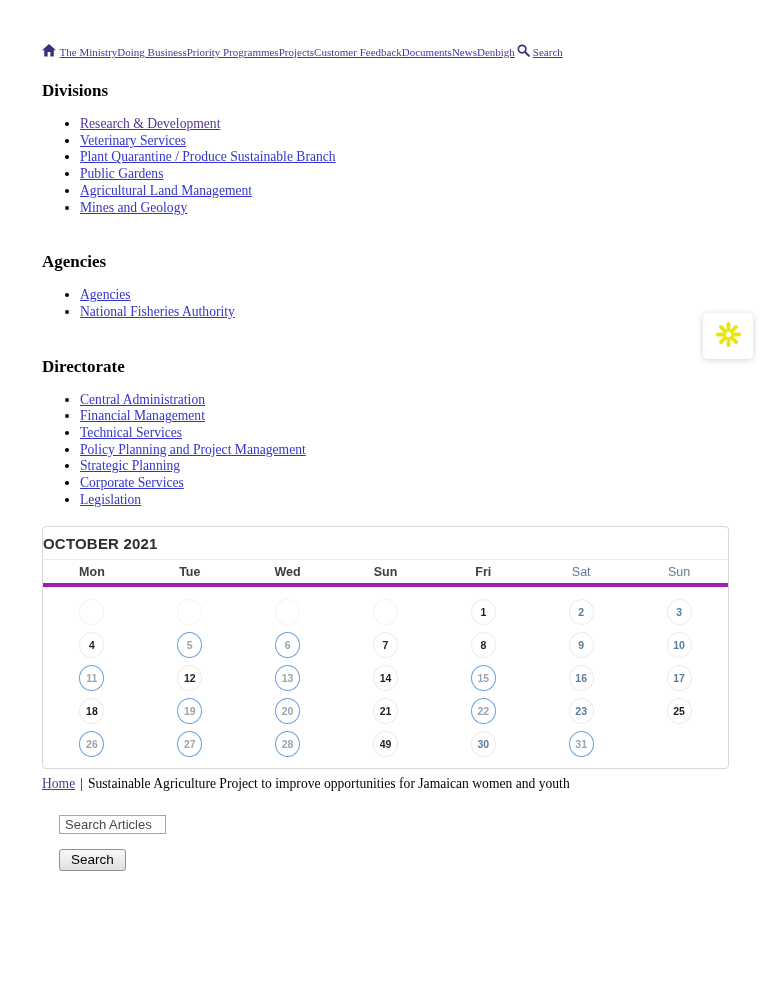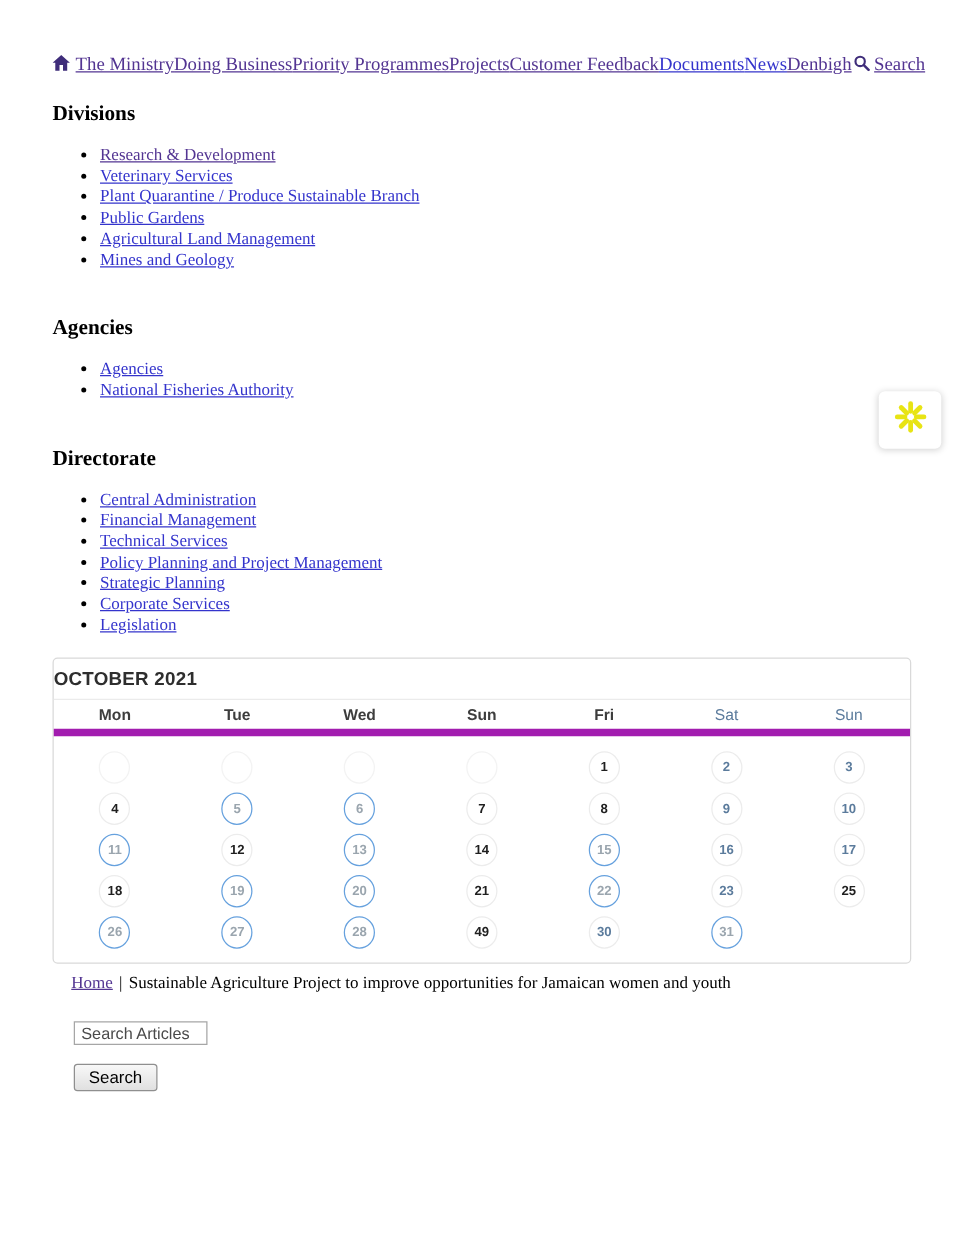--- a/index.html
+++ b/index.html
@@ -13,53 +13,53 @@
   }
   *{box-sizing:border-box;}
   html,body{margin:0;padding:0;}
   body{
     width:773px;height:1000px;overflow:hidden;background:#fff;
     font-family:"Liberation Serif",serif;position:relative;
   }
   .content{margin-left:42px;width:689px;}
 
   
-  .topnav{padding-top:43px;font-size:15px;white-space:nowrap;line-height:16px;}
+  .topnav{padding-top:43px;font-size:11px;white-space:nowrap;line-height:16px;}
   .home-icon{color:var(--nav-icon);margin-right:1px;position:relative;top:1px;display:inline-block;}
   .lnk{text-decoration:underline;cursor:pointer;}
   .lnk.purple{color:var(--link-purple);}
   .lnk.blue{color:var(--link-blue);}
   .nav-icon{color:var(--nav-icon);margin:0 3px 0 2px;position:relative;top:1px;display:inline-block;}
 
   
   .section-heading{font-size:17px;font-weight:bold;margin:36px 0 0;color:#000;}
   #sections .section-heading:first-child{margin-top:21px;}
   .link-list{margin:15px 0 0;padding-left:38px;list-style:disc;}
   .link-list li{font-size:13.6px;line-height:16.7px;color:#000;}
 
   
   .calendar{margin-top:17px;width:687px;border:1px solid #d9d9d9;border-radius:4px;
     font-family:"Liberation Sans",sans-serif;background:#fff;}
   .cal-title{font-size:15px;font-weight:600;color:#2e2e2e;
     padding:8px 0 7px;border-bottom:1px solid #ebebeb;letter-spacing:.2px;}
-  .cal-days{display:grid;grid-template-columns:repeat(7,1fr);padding:5px 0 4px;border-bottom:6px solid #a21caf;}
+  .cal-days{display:grid;grid-template-columns:repeat(7,1fr);padding:5px 0 4px;border-bottom:4px solid #a21caf;}
   .cal-day-name{text-align:center;font-size:12.5px;font-weight:600;color:#3d3d3d;}
   .cal-day-name.weekend{color:var(--weekend-text);font-weight:400;}
   .cal-body{display:grid;grid-template-columns:repeat(7,1fr);padding:9px 0 7px;}
   .cal-cell{height:33px;display:flex;align-items:center;justify-content:center;}
   .day-circle{width:25px;height:26px;border-radius:50%;border:1px solid #ececec;
     display:flex;align-items:center;justify-content:center;
     font-size:10.5px;font-weight:700;color:#1f1f1f;background:#fff;}
   .day-circle.weekend{color:var(--weekend-text);}
   .day-circle.event{border:1.5px solid var(--calendar-event-border);color:var(--event-day-text);cursor:pointer;}
   .day-circle.empty{border-color:#f3f3f3;}
 
   
   .breadcrumb{margin-top:7px;font-size:13.6px;color:#000;}
-  .breadcrumb .home-link{color:var(--link-purple);cursor:pointer;margin-left:15px;}
+  .breadcrumb .home-link{color:var(--link-purple);cursor:pointer;}
   .breadcrumb .sep{margin:0 5px;}
 
   
   .search-area{margin-top:23px;margin-left:17px;}
   .search-input{width:107px;height:19px;border:1px solid #a6a6a6;border-radius:0;
     font-family:"Liberation Sans",sans-serif;font-size:13px;color:#444;padding:1px 5px;background:#fff;}
   .search-input::placeholder{color:#4a4a4a;opacity:1;}
   .search-btn{display:block;margin-top:15px;font-family:"Liberation Sans",sans-serif;
     font-size:13.5px;color:#000;padding:2px 11px 3px;border:1px solid #8f8f8f;border-radius:3px;
     background:linear-gradient(#f8f8f8,#e0e0e0);cursor:pointer;}

